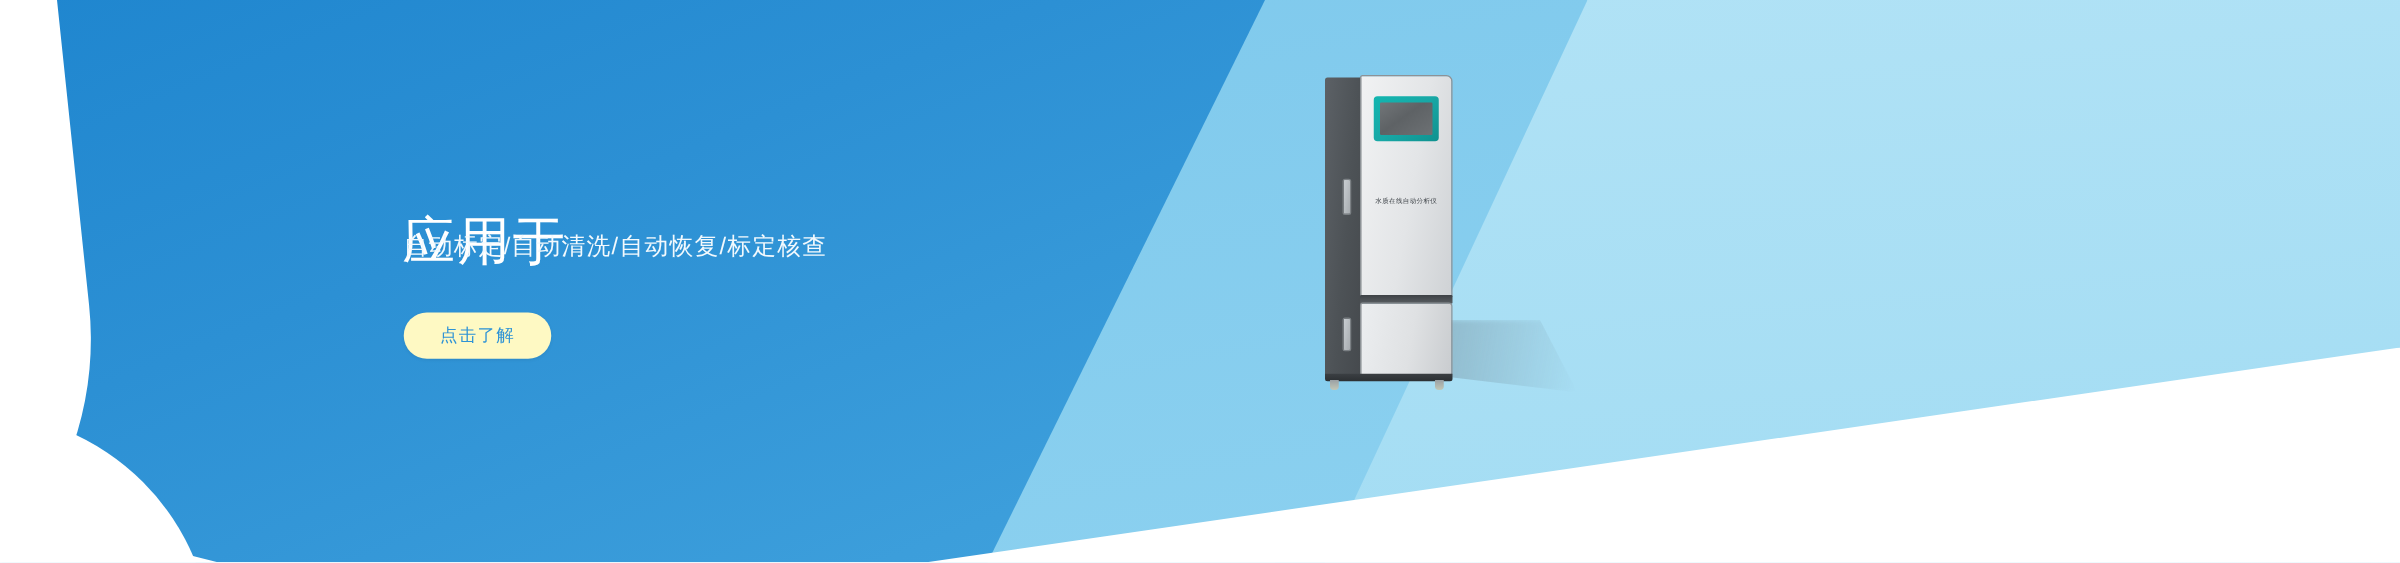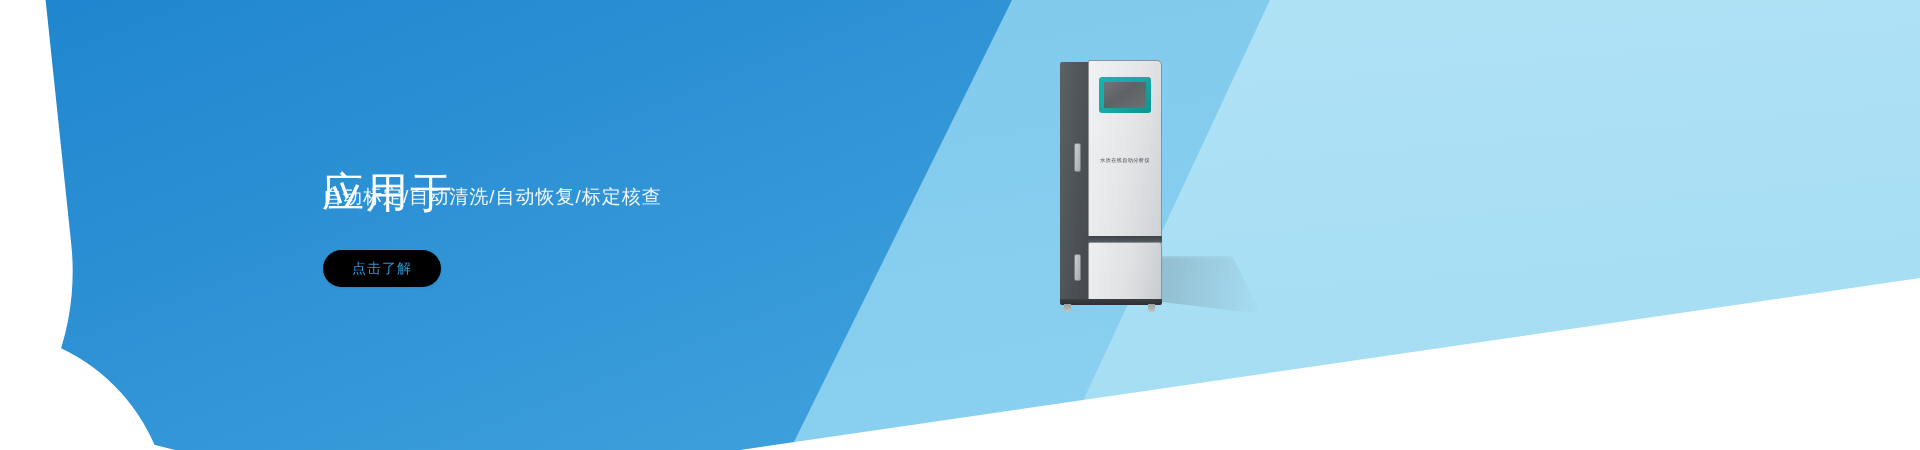--- a/index.html
+++ b/index.html
@@ -79,21 +79,21 @@
     font-size:19px;
     letter-spacing:1px;
     font-weight:400;
     text-align:right;
   }
   .cta{
     position:absolute;top:250px;left:1px;
     width:118px;height:37px;
     border:none;
     border-radius:19px;
-    background:#000000;
+    background:#fef9c3;
     color:#2e93d6;
     font-size:14px;
     letter-spacing:1px;
     font-family:"Liberation Sans","DejaVu Sans",sans-serif;
     cursor:pointer;
     box-shadow:0 1px 3px rgba(0,0,0,.07);
     display:flex;align-items:center;justify-content:center;
   }
 
   

